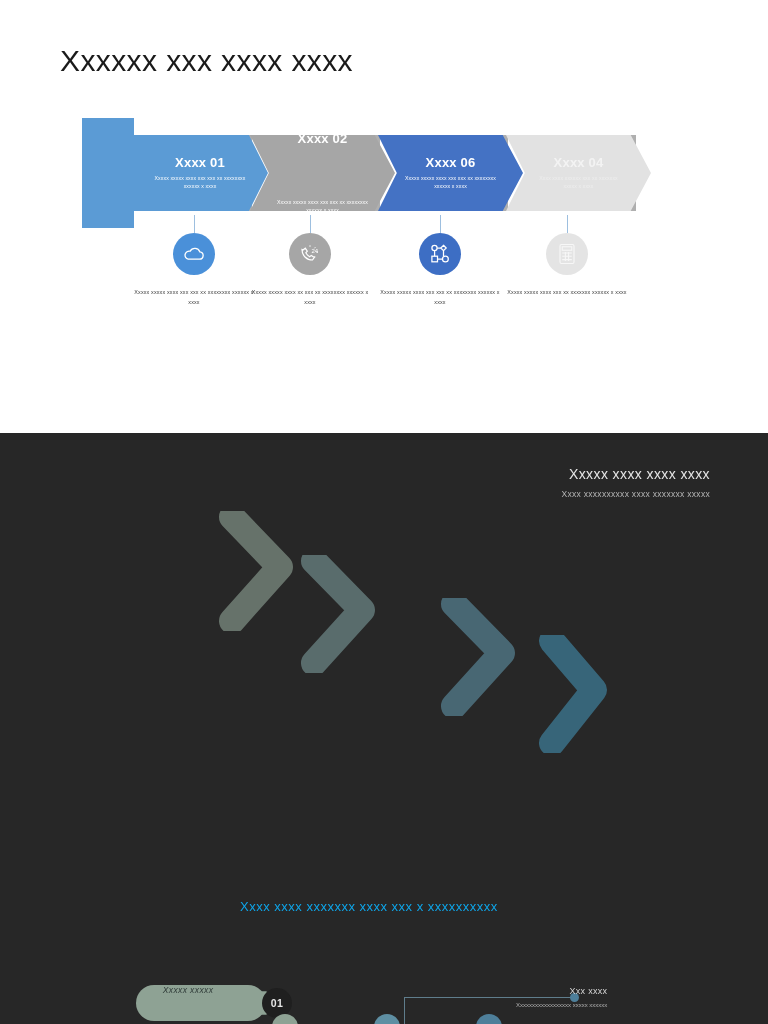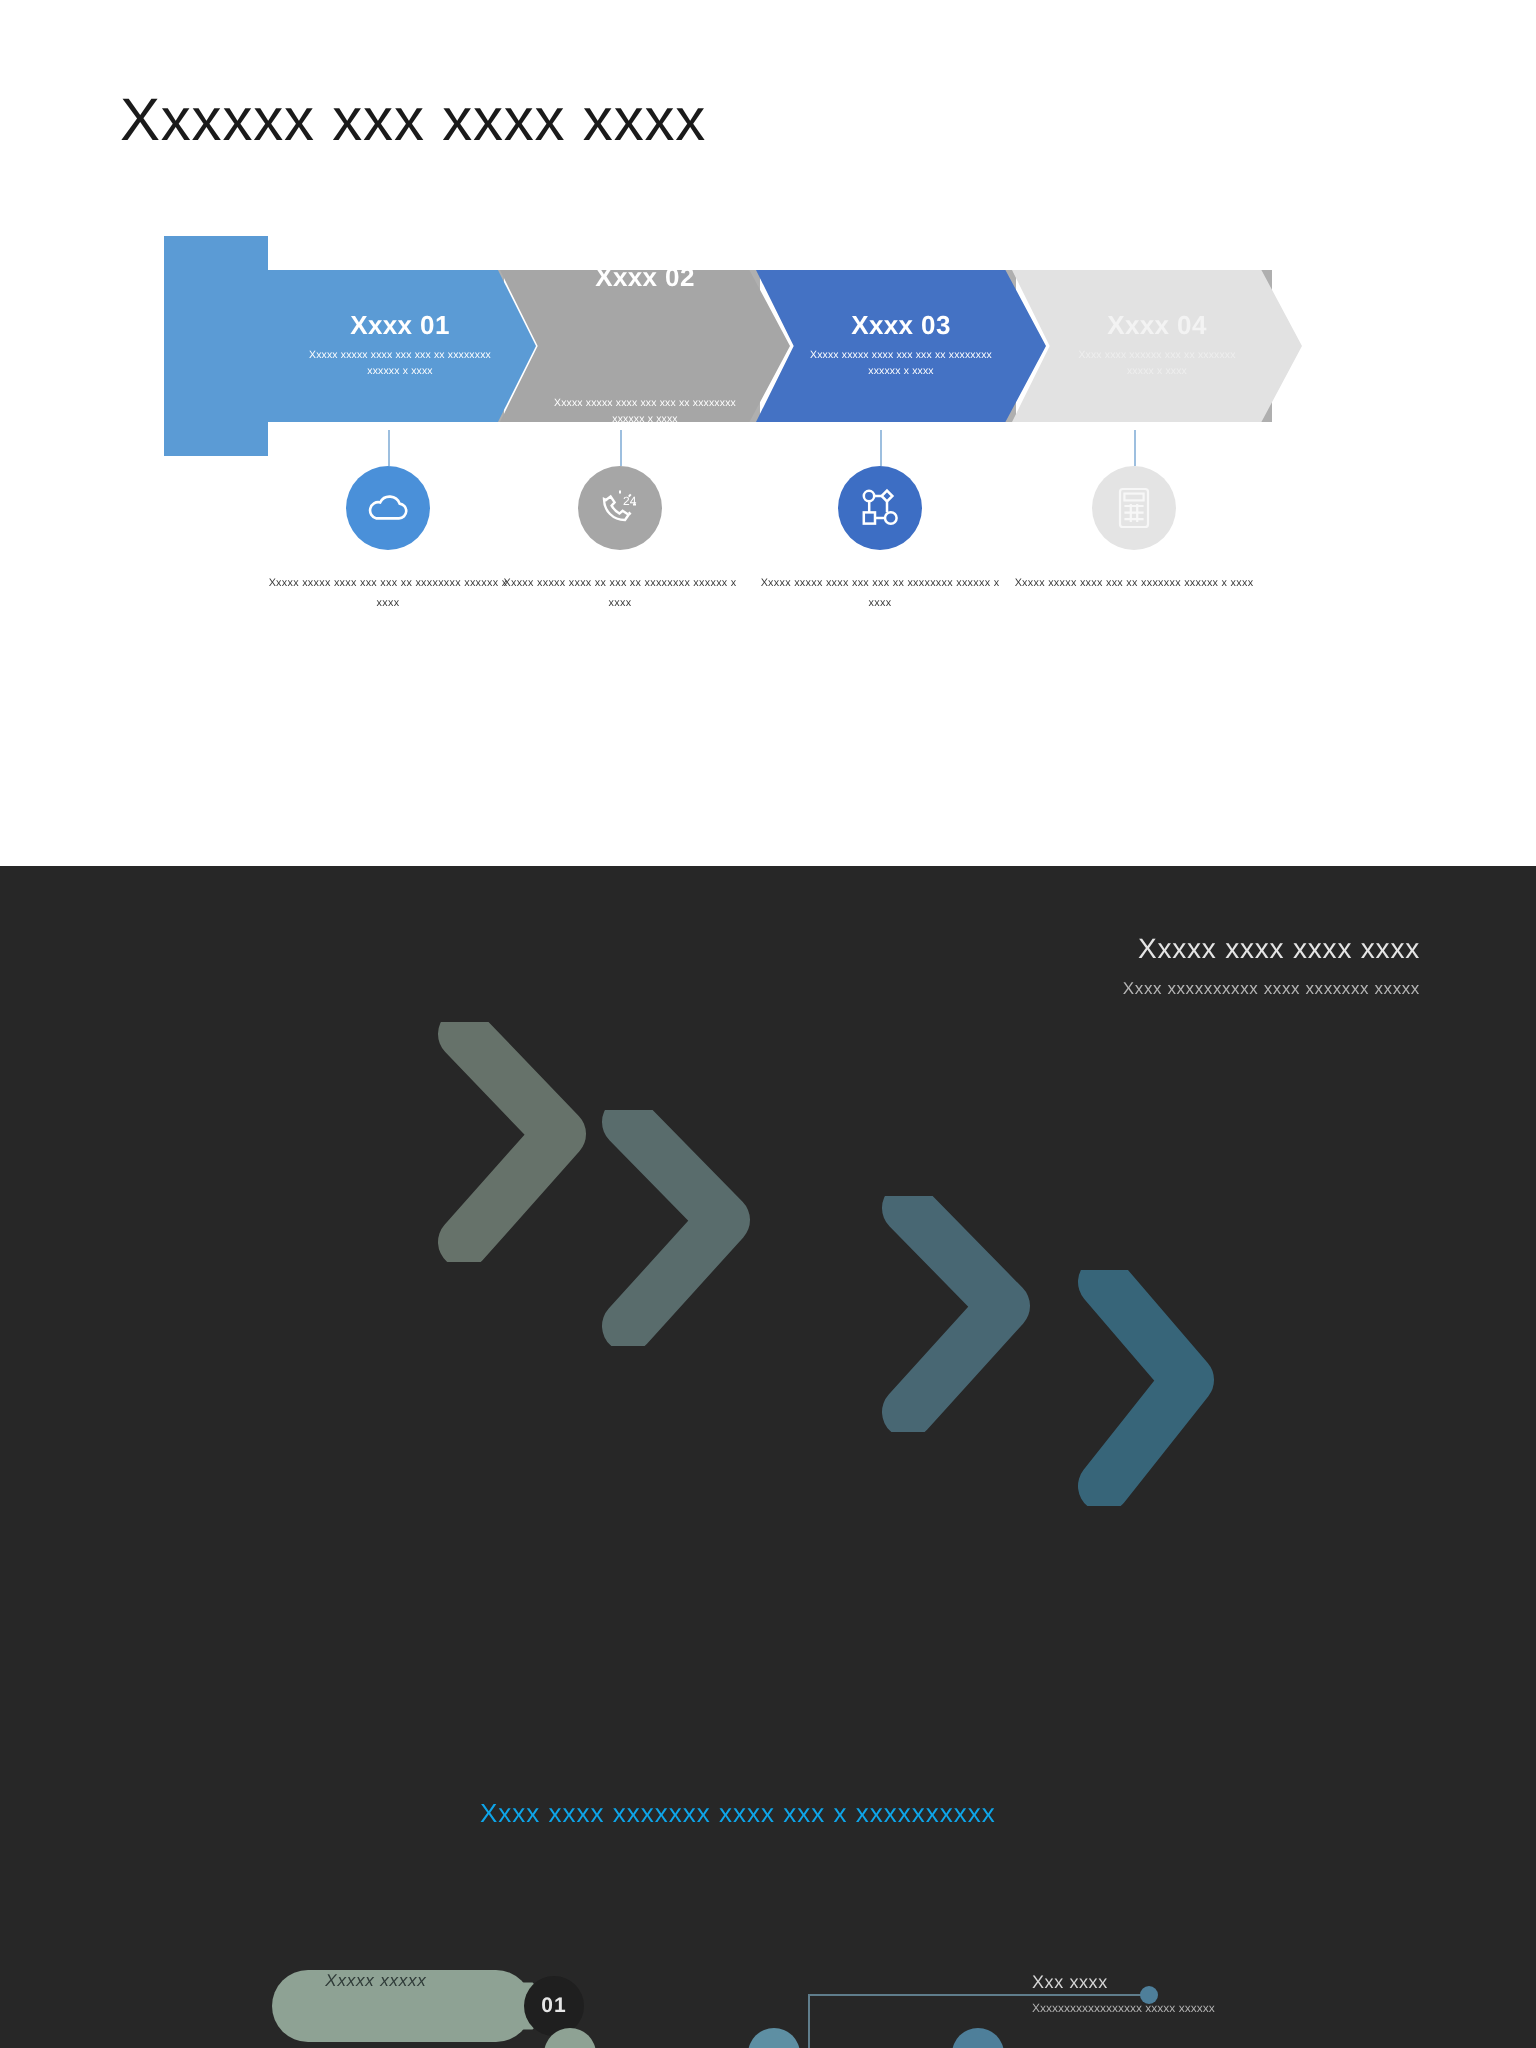--- a/index.html
+++ b/index.html
@@ -103,21 +103,21 @@
     font-size: 10.5px; color: #e6e6e6; font-weight: 700; letter-spacing: .5px;
   }
   .bigchev { position: absolute; }
 
   .foot-title {
     position: absolute; left: 240px; top: 899px;
     font-size: 13px; color: #0ea5e9; letter-spacing: .5px;
   }
 
   
-  .bpart { position: absolute; left: 0; top: 975px; width: 612px; height: 49px; }
+  .bpart { position: absolute; left: 0; top: 975px; width: 612px; height: 49px; text-align: right; }
   .bline { position: absolute; background: #5f7d8c; }
   .bdot {
     position: absolute; width: 9px; height: 9px; border-radius: 50%;
     background: #4e7f9a;
   }
   .bcap { position: absolute; left: 516px; top: 11px; }
   .bcap .bt { font-size: 9px; color: #d6d6d6; letter-spacing: .3px; }
   .bcap .bd { font-size: 6px; color: #b0b0b0; line-height: 1.85; margin-top: 4px; }
   .bcirc { position: absolute; width: 26px; height: 26px; border-radius: 50%; top: 1014px; }
 </style>
@@ -140,21 +140,21 @@
 
       <div class="chev c1">
         <div class="c-title">Xxxx 01</div>
         <div class="c-body">Xxxxx xxxxx xxxx xxx xxx xx xxxxxxxx xxxxxx x xxxx</div>
       </div>
       <div class="chev c2">
         <div class="c-title">Xxxx 02</div>
         <div class="c-body">Xxxxx xxxxx xxxx xxx xxx xx xxxxxxxx xxxxxx x xxxx</div>
       </div>
       <div class="chev c3">
-        <div class="c-title">Xxxx 03</div>
+        <div class="c-title">Xxxx 06</div>
         <div class="c-body">Xxxxx xxxxx xxxx xxx xxx xx xxxxxxxx xxxxxx x xxxx</div>
       </div>
       <div class="chev c4">
         <div class="c-title">Xxxx 04</div>
         <div class="c-body">Xxxx xxxx xxxxxx xxx xx xxxxxxx xxxxx x xxxx</div>
       </div>
     </div>
 
     <div class="node n1">
       <div class="stem"></div>

